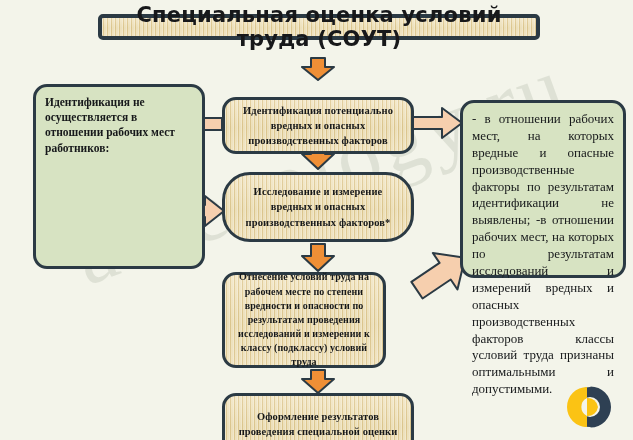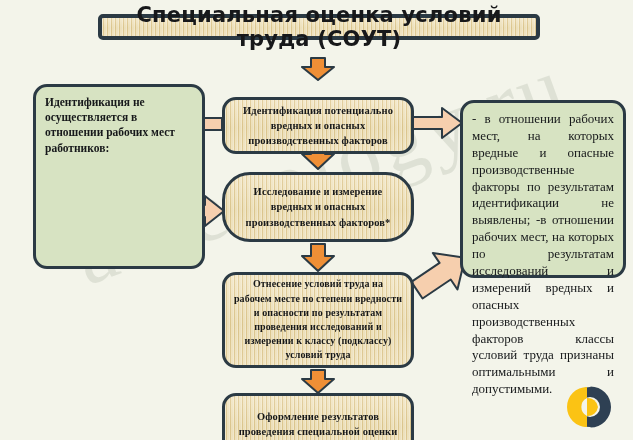--- a/index.html
+++ b/index.html
@@ -49,21 +49,21 @@
     border-width:4px;border-radius:5px;
   }
   #title .t{
     font-family:"DejaVu Sans","Liberation Sans",sans-serif;
     font-size:21px;font-weight:700;color:#17181a;letter-spacing:.2px;
   }
 
   
   #c1{left:222px;top:97px;width:192px;height:57px;}
   #c2{left:222px;top:172px;width:192px;height:70px;border-radius:28px;}
-  #c3{left:222px;top:272px;width:192px;height:96px;}
+  #c3{left:222px;top:272px;width:164px;height:96px;}
   #c4{left:222px;top:393px;width:192px;height:62px;}
   .cbody{
     font-size:10.5px;font-weight:700;line-height:1.45;
     padding:4px 8px;letter-spacing:.1px;
   }
   .cbody.small{font-size:10px;line-height:1.42;}
 
   
   #left{
     left:12px;top:84px;width:172px;height:185px;

